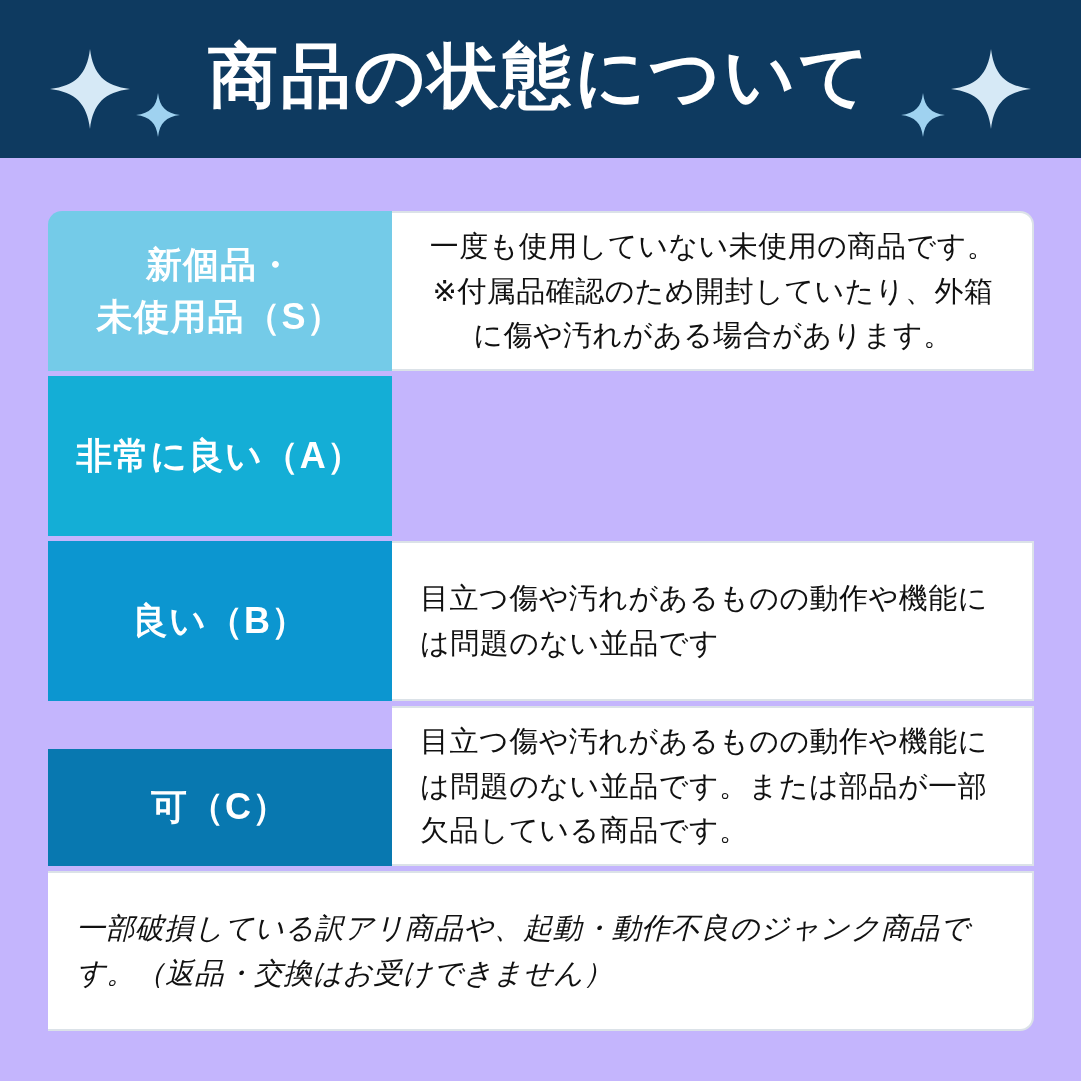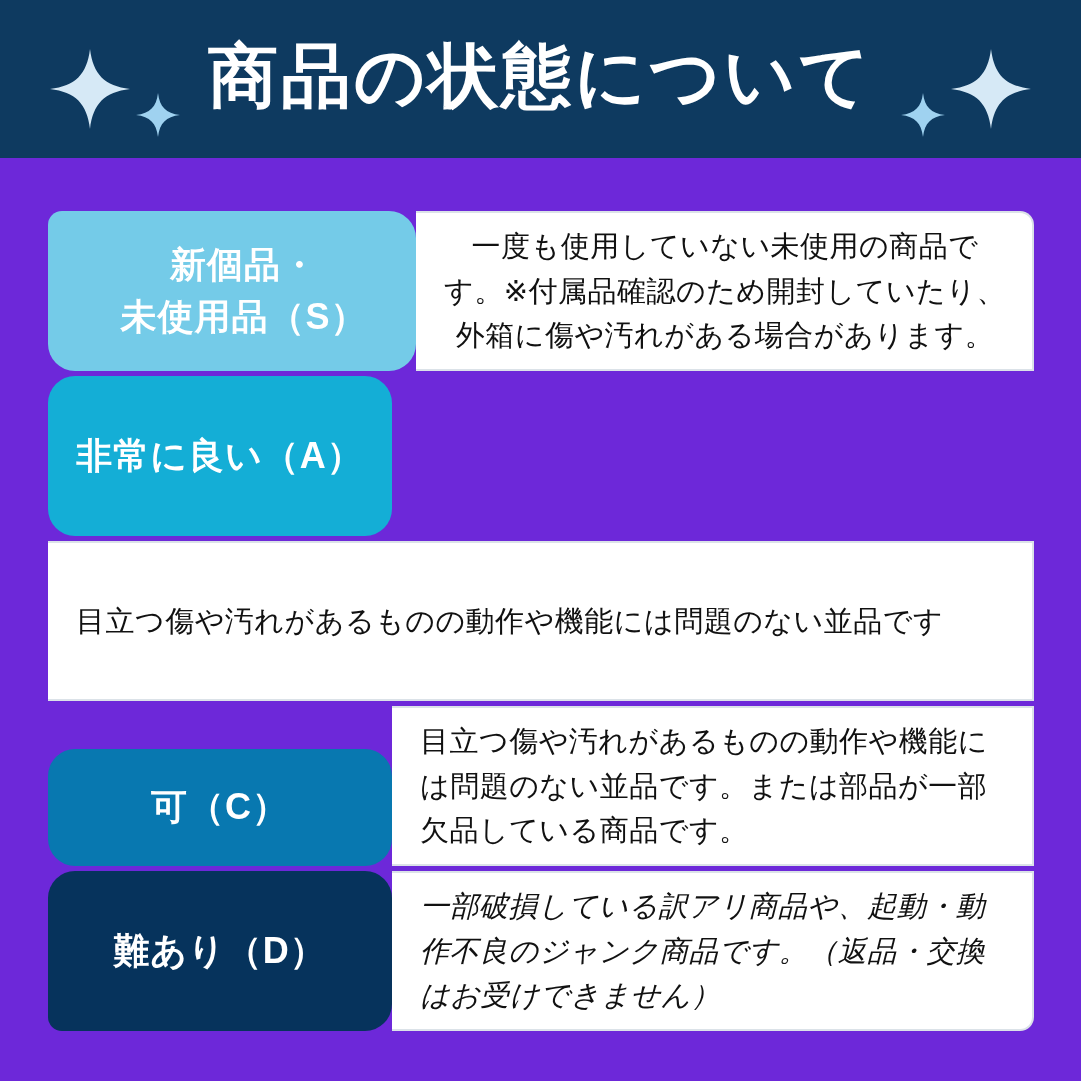--- a/index.html
+++ b/index.html
@@ -7,21 +7,21 @@
     padding: 0;
     background: #ffffff;
     width: 1081px;
     height: 1081px;
     overflow: hidden;
     font-family: "Liberation Sans", "DejaVu Sans", sans-serif;
   }
   .page {
     width: 1081px;
     height: 1081px;
-    background: #6d28d9;
+    background: #c4b5fd;
     position: relative;
   }
   
   .header {
     width: 1081px;
     height: 158px;
     background: #0e3a60;
     display: flex;
     align-items: center;
     justify-content: center;
@@ -65,38 +65,37 @@
     display: flex;
     align-items: center;
     justify-content: center;
     text-align: center;
     color: #ffffff;
     font-size: 36px;
     font-weight: 800;
     line-height: 1.45;
     white-space: pre-line;
     letter-spacing: 1px;
-    border-radius: 27px;
   }
   .desc-cell {
     flex: 1;
     background: #ffffff;
     border: 2px solid #dbe2e8;
     border-left: none;
     box-sizing: border-box;
     display: flex;
     align-items: center;
     padding: 14px 26px 14px 28px;
     color: #111111;
     font-size: 29px;
     font-weight: 500;
     line-height: 1.55;
     letter-spacing: 0.5px;
   }
-  .row-0 .label-cell { border-top-left-radius: 14px; padding-left: 24px; }
+  .row-0 .label-cell { border-top-left-radius: 14px; }
   .row-0 .desc-cell  { border-top-right-radius: 14px; text-align: center; }
   .row-4 .label-cell { border-bottom-left-radius: 14px; }
   .row-4 .desc-cell  { border-bottom-right-radius: 14px; font-style: italic; }
 </style>
 </head>
 <body>
 
 <div class="page">
 
   <div class="header">
@@ -127,27 +126,27 @@
       <div class="label-cell" style="background: rgb(116, 203, 232);">新個品・
 未使用品（S）</div>
       <div class="desc-cell">一度も使用していない未使用の商品です。※付属品確認のため開封していたり、外箱に傷や汚れがある場合があります。</div>
     </div>
 
     <div class="row row-1">
       <div class="label-cell" style="background: rgb(20, 174, 214);">非常に良い（A）</div>
     </div>
 
     <div class="row row-2">
+      <div class="label-cell" style="background: rgb(12, 150, 208);">良い（B）</div>
       <div class="desc-cell">目立つ傷や汚れがあるものの動作や機能には問題のない並品です</div>
     </div>
 
     <div class="row row-3">
       <div class="label-cell" style="background: rgb(8, 120, 176); margin-top: 43px;">可（C）</div>
       <div class="desc-cell">目立つ傷や汚れがあるものの動作や機能には問題のない並品です。または部品が一部欠品している商品です。</div>
     </div>
 
     <div class="row row-4">
-      <div class="label-cell" style="background: rgb(6, 51, 92);">難あり（D）</div>
       <div class="desc-cell">一部破損している訳アリ商品や、起動・動作不良のジャンク商品です。（返品・交換はお受けできません）</div>
     </div>
 
   </div>
 </div>
 
 </body></html>

